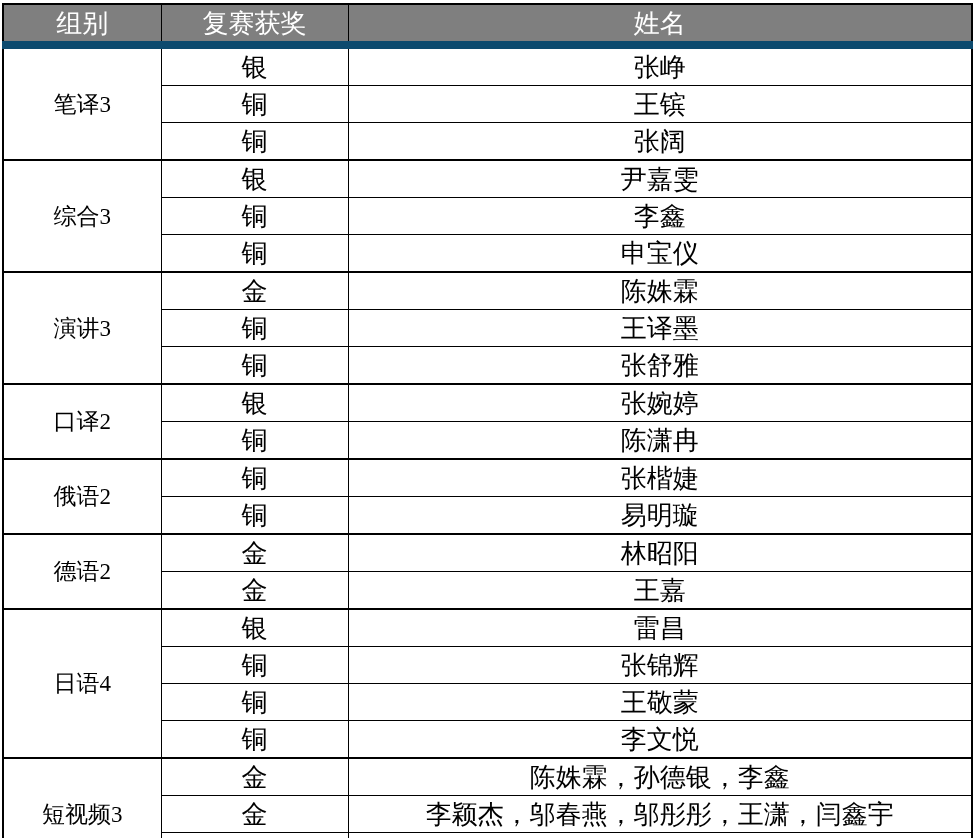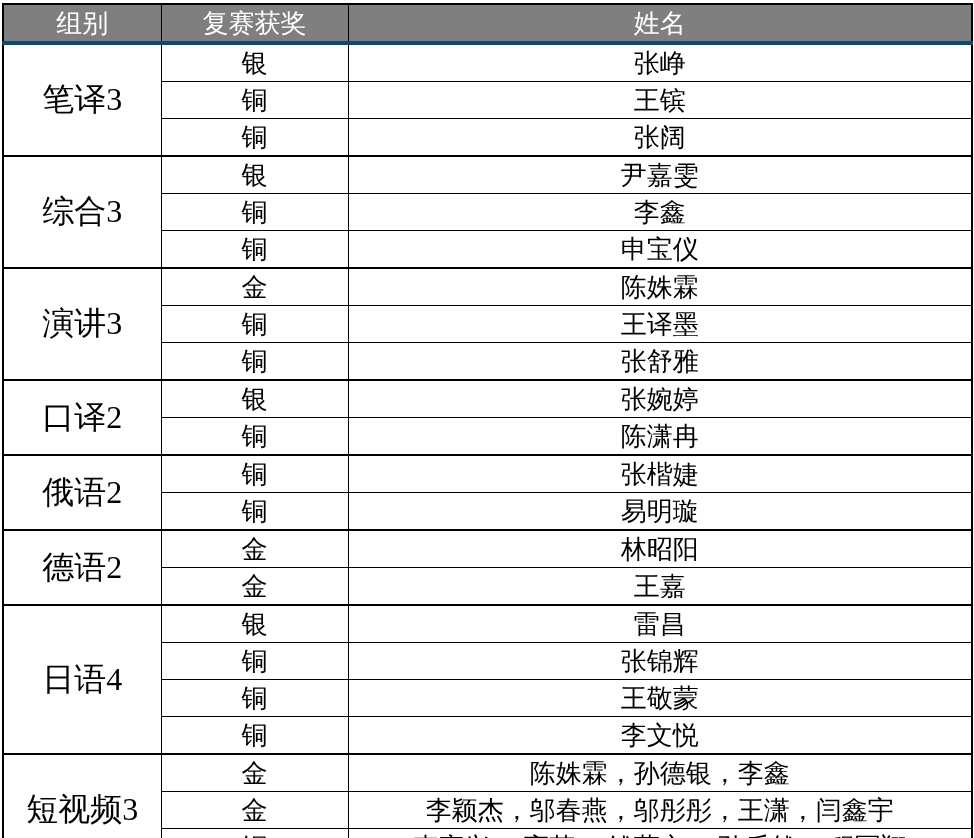--- a/index.html
+++ b/index.html
@@ -31,28 +31,28 @@
     font-size: 26px;
     color: #000000;
     padding: 0;
     overflow: hidden;
     white-space: nowrap;
     height: 36px;
   }
   tr.header-row td {
     background: #7f7f7f;
     color: #ffffff;
-    border-bottom: 4px solid #0c4a6e;
+    border-bottom: 8px solid #0c4a6e;
     font-weight: normal;
   }
   tr.group-start td {
     border-top: 2px solid #000000;
   }
   td.group-cell {
-    font-size: 32px;
+    font-size: 23px;
     margin-left: 11px;
   }
 </style>
 </head>
 <body>
 
 <div class="sheet">
   <table class="awards">
     <colgroup>
       <col style="width:158px">

